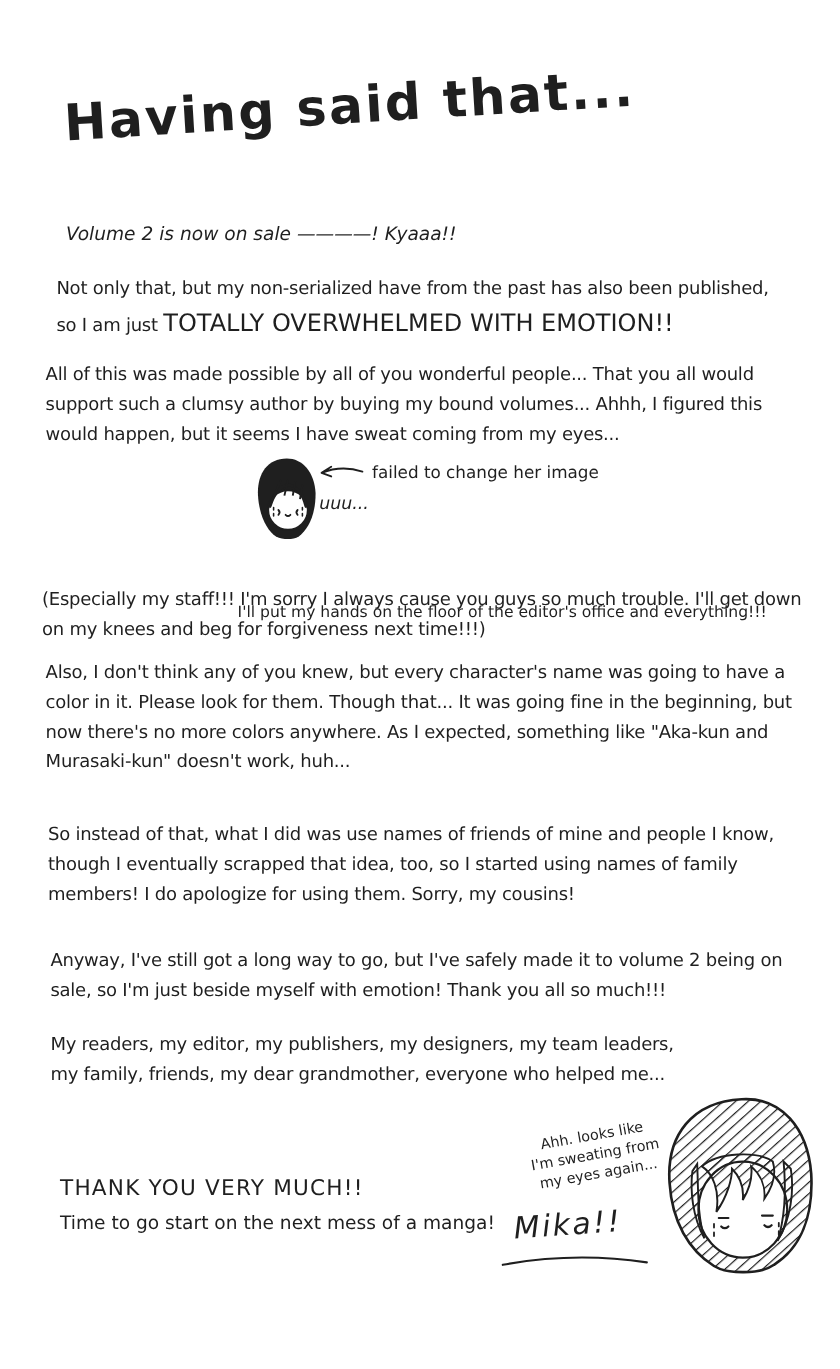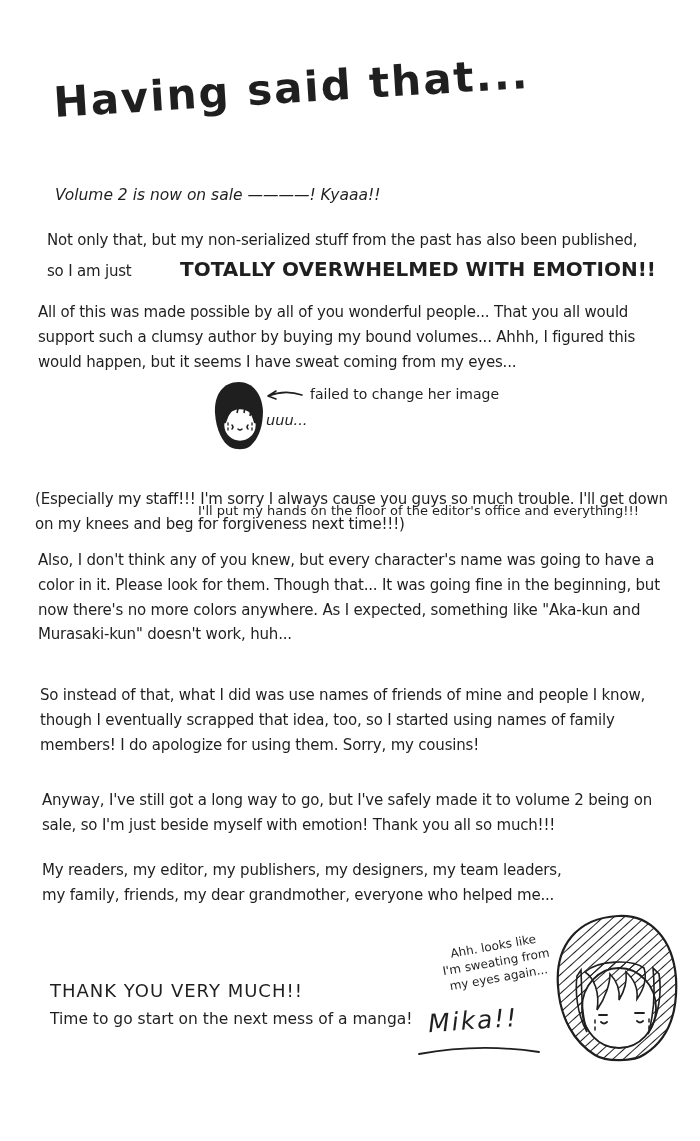--- a/index.html
+++ b/index.html
@@ -15,28 +15,28 @@
     font-size:42px; font-weight:bold; letter-spacing:2px;
     transform:rotate(-3.5deg); transform-origin:left bottom;
     white-space:nowrap;
   }
 
   .sale-line { position:absolute; left:55px; top:186px; font-size:15.5px; white-space:nowrap;font-style:italic; }
 
   .para { position:absolute; font-size:15px; line-height:1.65; letter-spacing:-0.2px; }
 
   .para-published { left:47px; top:228px; width:632px; }
-  .emph { font-size:20px; font-weight:bold; letter-spacing:0;margin-left:44px; }
+  .emph { font-size:20px; font-weight:normal; letter-spacing:0; }
 
   .para-gratitude { left:38px; top:300px; width:640px; }
 
   .doodle-small { position:absolute; left:210px; top:380px; }
   .doodle-caption {
     position:absolute; left:262px; top:386px;
-    display:flex; align-items:flex-end; gap:6px; font-size:14px; white-space:nowrap;
+    display:flex; align-items:flex-start; gap:6px; font-size:14px; white-space:nowrap;
   }
   .doodle-sound { position:absolute; left:266px; top:412px; font-size:14.5px; font-style:italic; }
 
   .para-staff { left:35px; top:452px; width:648px;margin-top:35px; }
   .staff-footnote { position:absolute; left:198px; top:503px; font-size:13px; white-space:nowrap; }
 
   .para-colors { left:38px; top:548px; width:640px; }
   .para-names  { left:40px; top:683px; width:642px; }
   .para-volume { left:42px; top:788px; width:645px; }
   .para-credits{ left:42px; top:858px; width:520px; }
@@ -66,21 +66,21 @@
 </head>
 <body>
 
 <div class="page">
 
   <div class="title hw">Having said that...</div>
 
   <div class="sale-line hw">Volume 2 is now on sale ————! Kyaaa!!</div>
 
   <div class="para para-published hw">
-    <span>Not only that, but my non-serialized stuff from the past has also been published,</span><br>
+    <span>Not only that, but my non-serialized have from the past has also been published,</span><br>
     <span>so I am just </span><span class="emph">TOTALLY OVERWHELMED WITH EMOTION!!</span>
   </div>
 
   <div class="para para-gratitude hw">All of this was made possible by all of you wonderful people... That you all would support such a clumsy author by buying my bound volumes... Ahhh, I figured this would happen, but it seems I have sweat coming from my eyes...</div>
 
   <div class="doodle-small">
     <svg width="58" height="70" viewBox="0 0 58 70">
       <path d="M29,2 C12,2 4,16 5,33 C6,50 13,63 20,67 C26,70 34,70 39,67 C47,61 53,49 53,31 C52,13 42,2 29,2 Z" fill="#1f1f1f"></path>
       <circle cx="30" cy="45" r="16.5" fill="#ffffff" stroke="#1f1f1f" stroke-width="1.6"></circle>
       <path class="ink" d="M15,42 Q20,26 30,24 Q41,26 45,42" stroke-width="2.5"></path>

